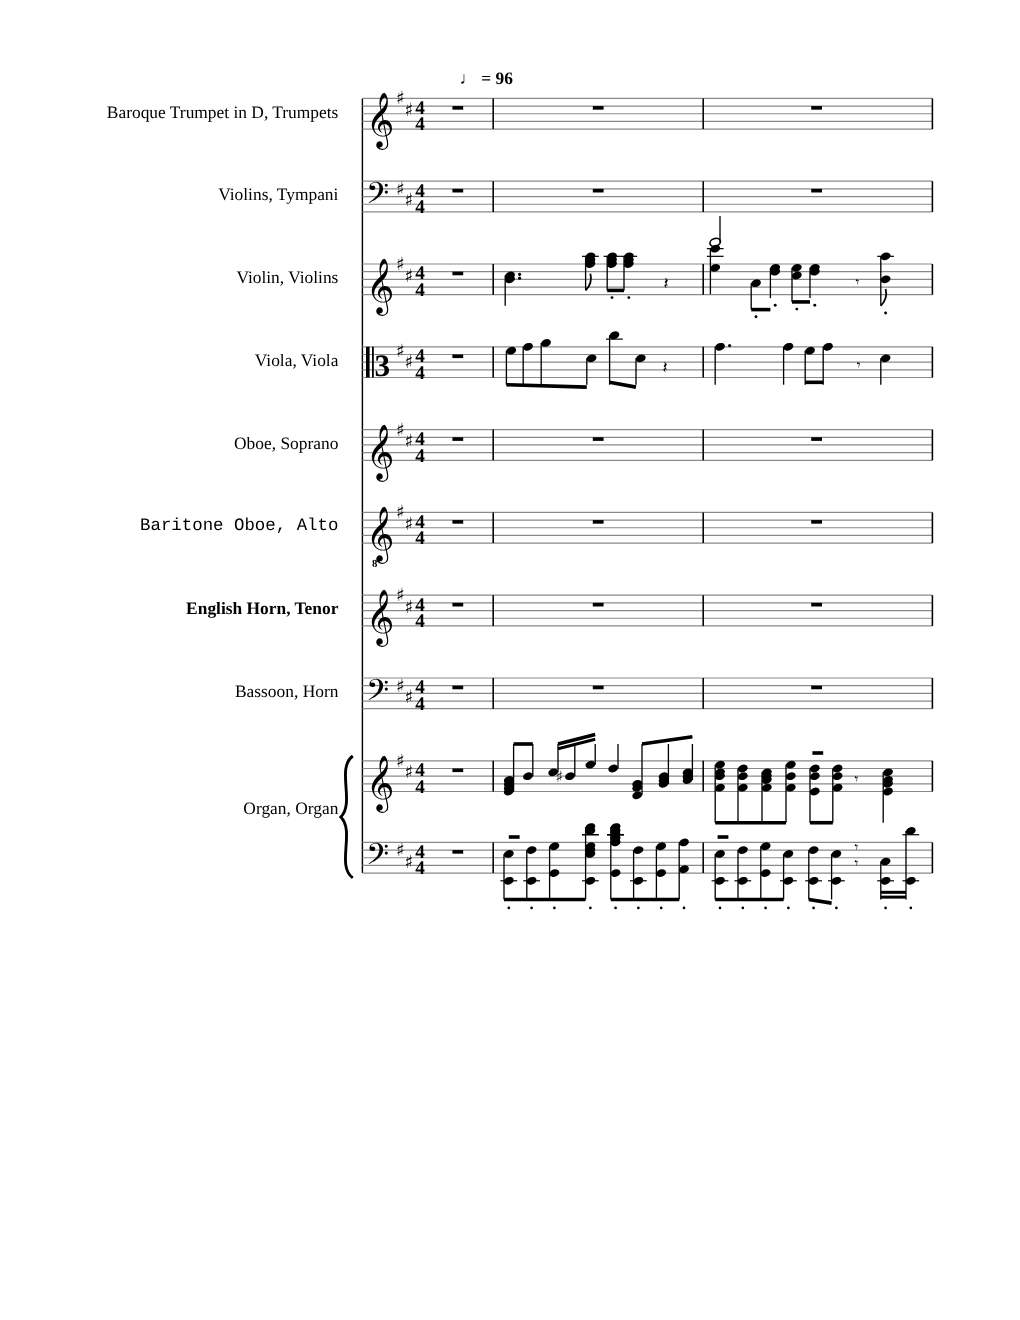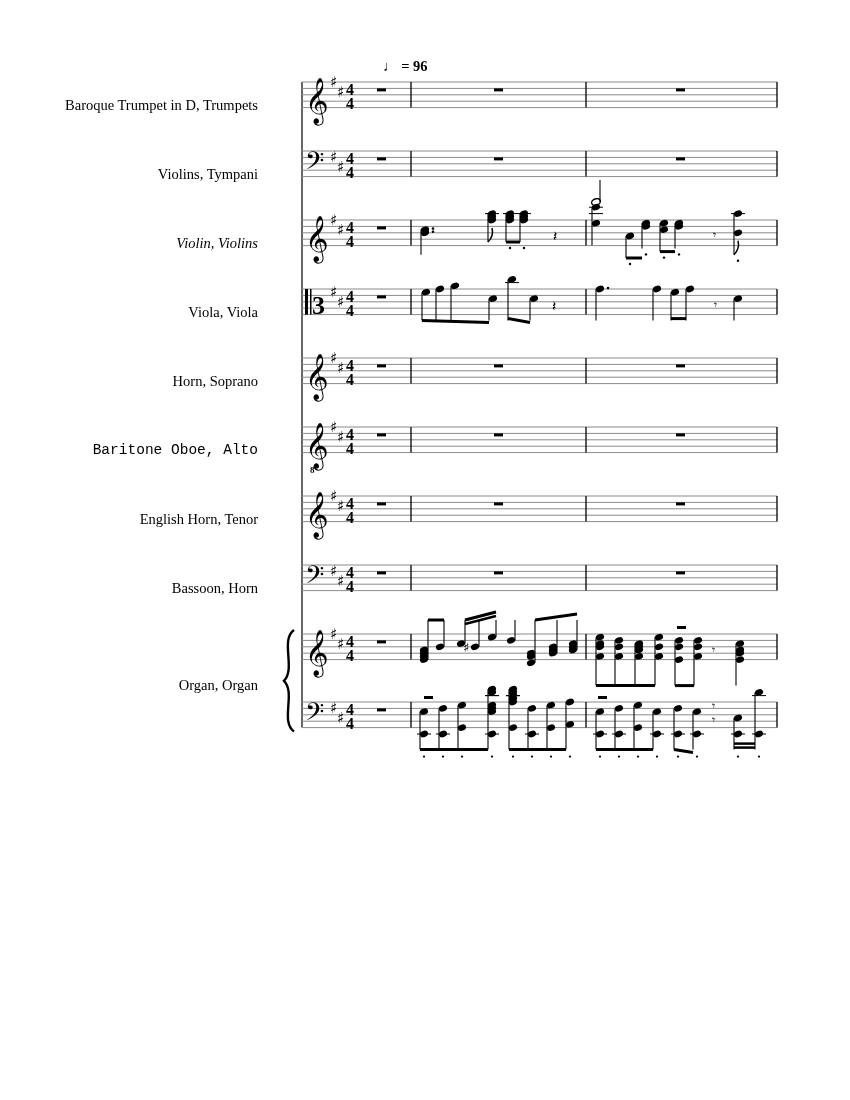--- a/index.html
+++ b/index.html
@@ -1,39 +1,39 @@
 <!DOCTYPE html>
 <html><head>
   <meta charset="utf-8">
   <style>
     html, body { margin: 0; padding: 0; background: #ffffff; }
     body { width: 850px; height: 1100px; position: relative; overflow: hidden;
            font-family: "Liberation Serif", "DejaVu Serif", serif; color: #000; }
     #score { position: absolute; left: 0; top: 0; }
-    .label { position: absolute; right: 592px; font-size: 14.5px; white-space: nowrap;
-             font-family: "Liberation Serif", serif; margin-top: 11px; }
+    .label { position: absolute; right: 568px; font-size: 14.5px; white-space: nowrap;
+             font-family: "Liberation Serif", serif; }
     .tempo { position: absolute; left: 343px; top: 58px; font-size: 14.5px; font-weight: bold;
              font-family: "Liberation Serif", serif; margin-left: 40px; }
   </style>
 </head>
 <body>
 
 <div class="tempo">
   <span>♩</span>
   <span>= 96</span>
 </div>
 
 <div id="labels">
     <div class="label" style="top: 86px;">Baroque Trumpet in D, Trumpets</div>
     <div class="label" style="top: 155px;">Violins, Tympani</div>
-    <div class="label" style="top: 224px; font-style: italic;">Violin, Violins</div>
+    <div class="label" style="top: 224px;">Violin, Violins</div>
     <div class="label" style="top: 293px;">Viola, Viola</div>
-    <div class="label" style="top: 362px;">Horn, Soprano</div>
+    <div class="label" style="top: 362px;">Oboe, Soprano</div>
     <div class="label" style="top: 431px; font-family: Liberation Mono, monospace;">Baritone Oboe, Alto</div>
-    <div class="label" style="top: 500px;">English Horn, Tenor</div>
+    <div class="label" style="top: 500px; font-weight: bold;">English Horn, Tenor</div>
     <div class="label" style="top: 569px;">Bassoon, Horn</div>
     <div class="label" style="top: 666px;">Organ, Organ</div>
   </div>
 
 <svg id="score" width="850" height="1100" xmlns="http://www.w3.org/2000/svg">
     <line x1="302" y1="82" x2="302" y2="727.6" stroke="#000" stroke-width="1.2"></line>
     <path d="M 294 630 C 280 640, 296 668.8, 284 680.8 C 296 692.8, 280 721.6, 294 731.6" fill="none" stroke="#000" stroke-width="2.4"></path>
     <g>
       <line x1="302" y1="82" x2="777" y2="82" stroke="#8a8a8a" stroke-width="1"></line>
       <line x1="302" y1="88.4" x2="777" y2="88.4" stroke="#8a8a8a" stroke-width="1"></line>

